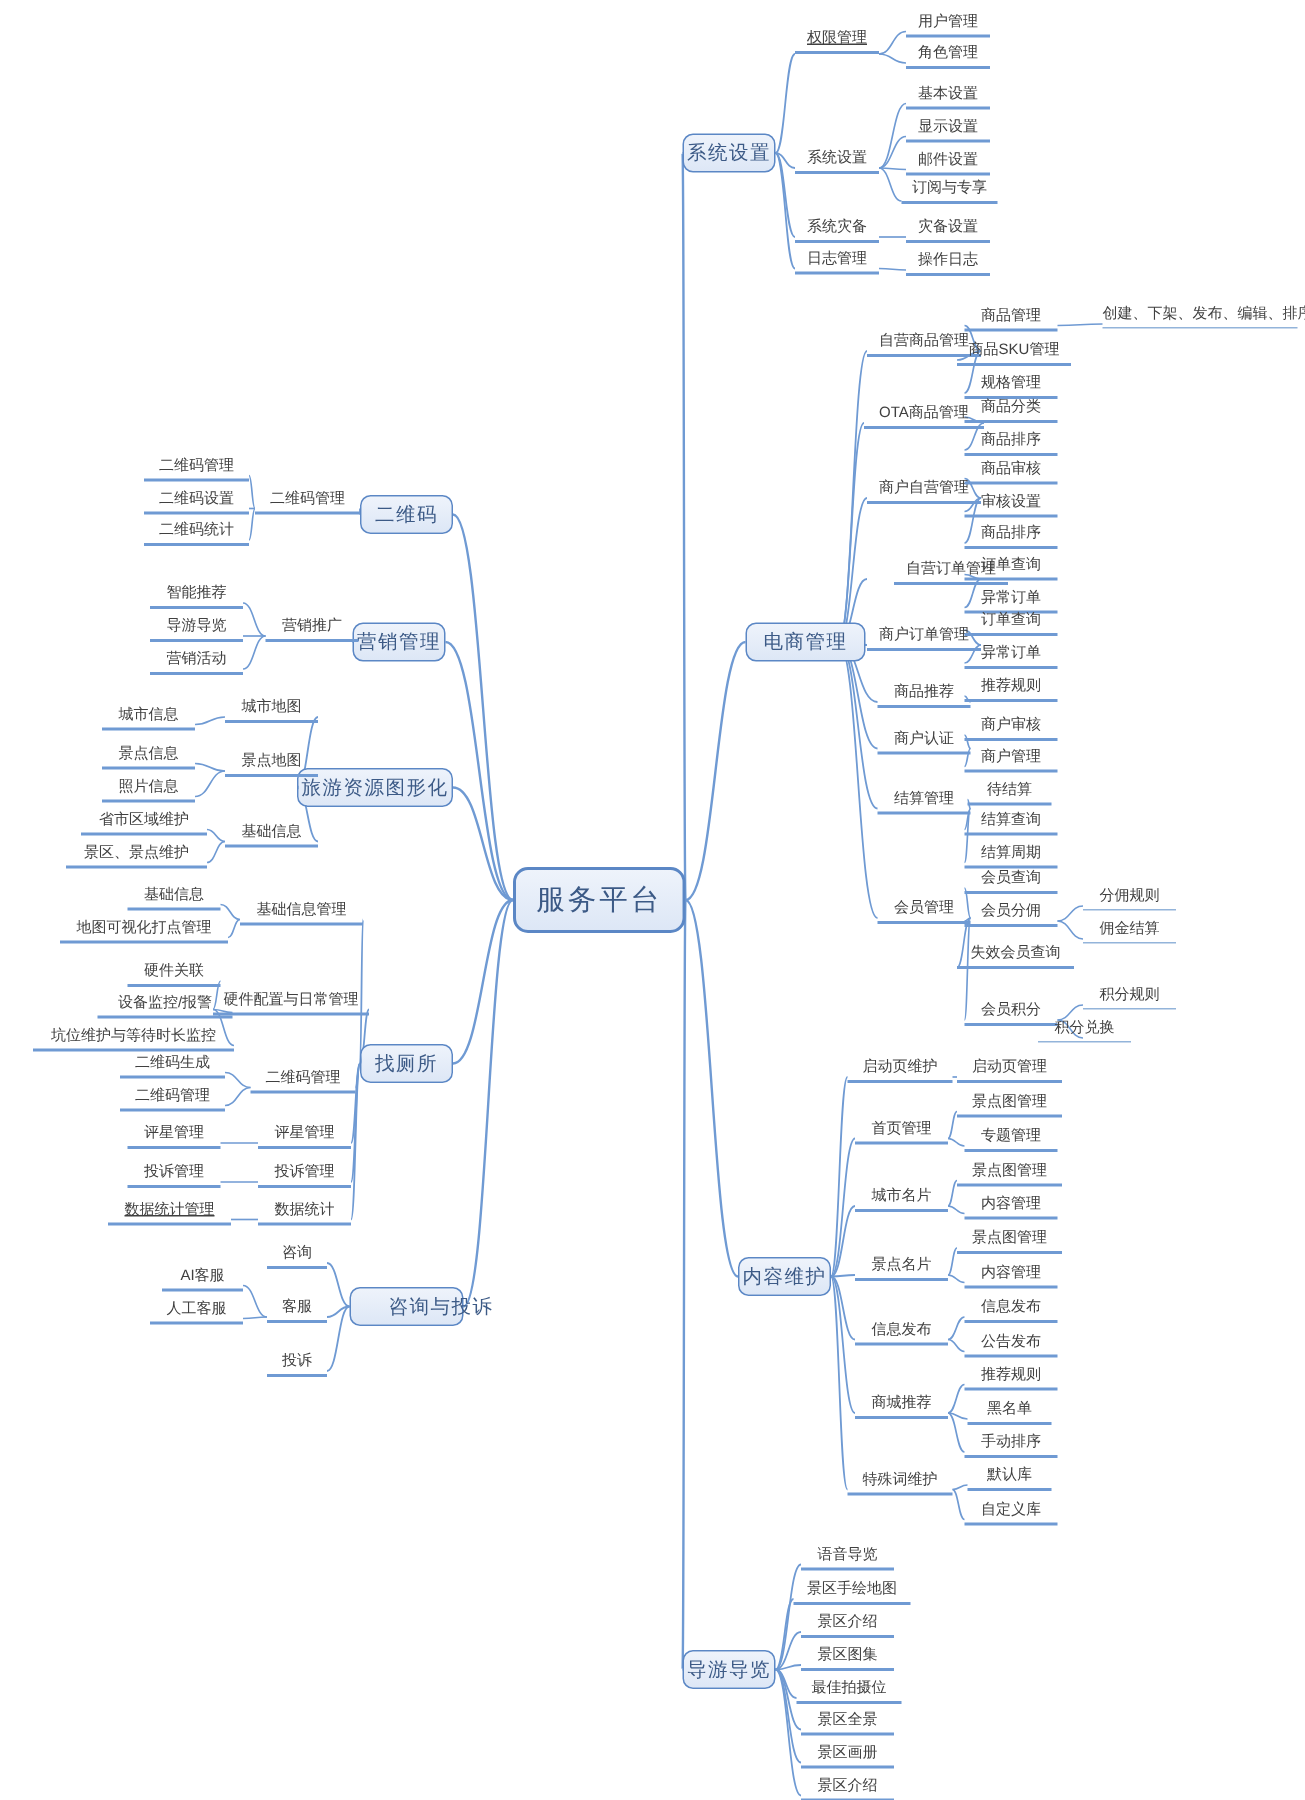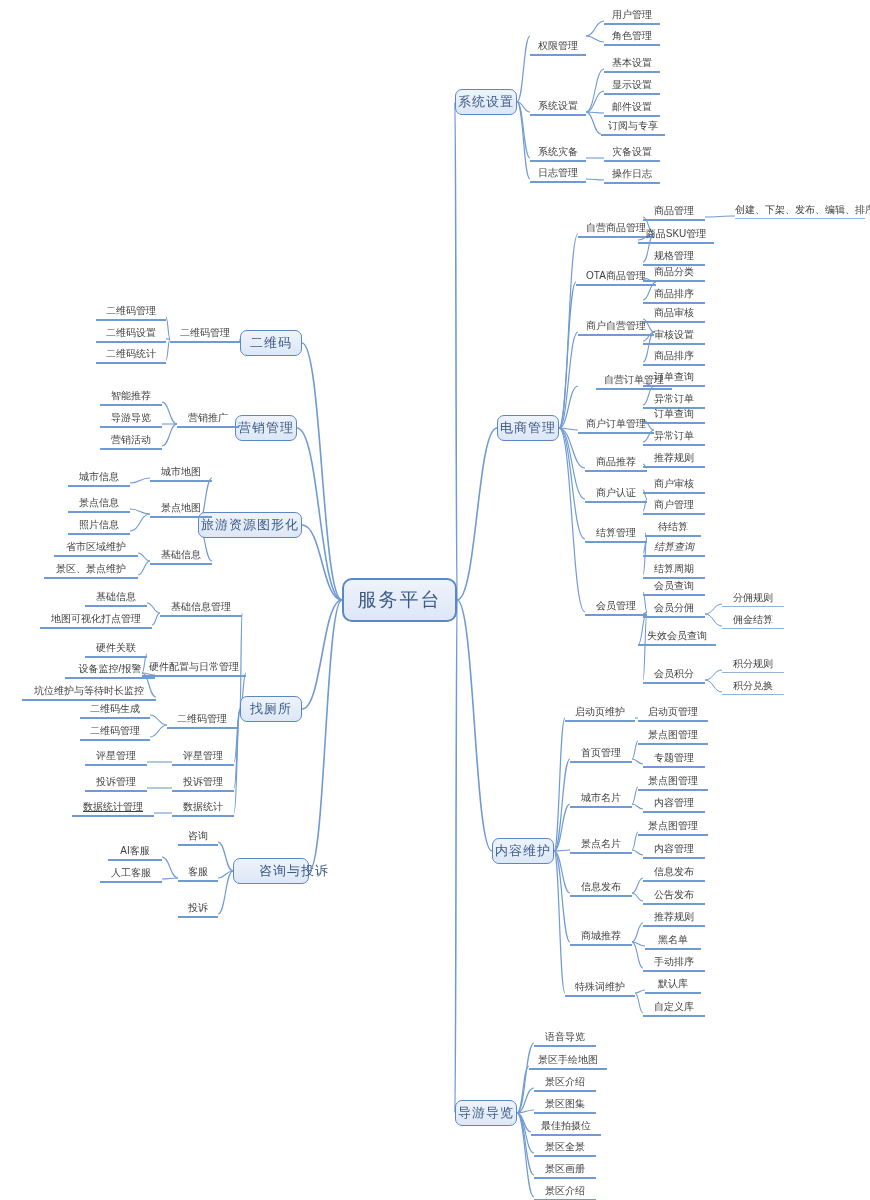--- a/index.html
+++ b/index.html
@@ -159,29 +159,29 @@
       <path d="M172,813 C163,813 163,813 154,813" fill="none" stroke="#6f9ad3" stroke-width="1.1"></path>
       <path d="M233,871 C225.5,871 225.5,842 218,842" fill="none" stroke="#6f9ad3" stroke-width="1.2"></path>
       <path d="M233,871 C225.5,871 225.5,878 218,878" fill="none" stroke="#6f9ad3" stroke-width="1.2"></path>
       <path d="M233,871 C225.5,871 225.5,914 218,914" fill="none" stroke="#6f9ad3" stroke-width="1.2"></path>
       <path d="M178,878 C170,878 170,857 162,857" fill="none" stroke="#6f9ad3" stroke-width="1.1"></path>
       <path d="M178,878 C170,878 170,879 162,879" fill="none" stroke="#6f9ad3" stroke-width="1.1"></path>
     </svg>
   <div id="nodes-layer">
       <div class="node boxnode root" style="left: 342px; top: 578px; width: 115px; height: 44px;">服务平台</div>
       <div class="node boxnode lvl1" style="left: 455px; top: 89px; width: 62px; height: 26px;">系统设置</div>
-      <div class="node boxnode lvl1" style="left: 497px; top: 415px; width: 62px; height: 26px;">电商管理</div>
+      <div class="node boxnode lvl1" style="left: 497px; top: 415px; width: 80px; height: 26px;">电商管理</div>
       <div class="node boxnode lvl1" style="left: 492px; top: 838px; width: 62px; height: 26px;">内容维护</div>
       <div class="node boxnode lvl1" style="left: 455px; top: 1100px; width: 62px; height: 26px;">导游导览</div>
       <div class="node boxnode lvl1" style="left: 240px; top: 330px; width: 62px; height: 26px;">二维码</div>
       <div class="node boxnode lvl1" style="left: 235px; top: 415px; width: 62px; height: 26px;">营销管理</div>
       <div class="node boxnode lvl1" style="left: 198px; top: 512px; width: 104px; height: 26px;">旅游资源图形化</div>
       <div class="node boxnode lvl1" style="left: 240px; top: 696px; width: 62px; height: 26px;">找厕所</div>
       <div class="node boxnode lvl1" style="left: 233px; top: 858px; width: 76px; height: 26px; padding-left: 46px;">咨询与投诉</div>
-      <div class="node leaf " style="left: 530px; top: 40px; width: 56px;">权限管理</div>
+      <div class="node leaf " style="left: 530px; top: 20px; width: 56px; text-decoration: underline;">权限管理</div>
       <div class="node leaf " style="left: 530px; top: 100px; width: 56px;">系统设置</div>
       <div class="node leaf " style="left: 530px; top: 146px; width: 56px;">系统灾备</div>
       <div class="node leaf " style="left: 530px; top: 167px; width: 56px;">日志管理</div>
       <div class="node leaf " style="left: 604px; top: 9px; width: 56px;">用户管理</div>
       <div class="node leaf " style="left: 604px; top: 30px; width: 56px;">角色管理</div>
       <div class="node leaf " style="left: 604px; top: 57px; width: 56px;">基本设置</div>
       <div class="node leaf " style="left: 604px; top: 79px; width: 56px;">显示设置</div>
       <div class="node leaf " style="left: 604px; top: 101px; width: 56px;">邮件设置</div>
       <div class="node leaf " style="left: 601px; top: 120px; width: 64px;">订阅与专享</div>
       <div class="node leaf " style="left: 604px; top: 146px; width: 56px;">灾备设置</div>
@@ -204,31 +204,31 @@
       <div class="node leaf " style="left: 643px; top: 329px; width: 62px;">审核设置</div>
       <div class="node leaf " style="left: 643px; top: 350px; width: 62px;">商品排序</div>
       <div class="node leaf " style="left: 643px; top: 371px; width: 62px;">订单查询</div>
       <div class="node leaf " style="left: 643px; top: 393px; width: 62px;">异常订单</div>
       <div class="node leaf " style="left: 643px; top: 408px; width: 62px;">订单查询</div>
       <div class="node leaf " style="left: 643px; top: 430px; width: 62px;">异常订单</div>
       <div class="node leaf " style="left: 643px; top: 452px; width: 62px;">推荐规则</div>
       <div class="node leaf " style="left: 643px; top: 478px; width: 62px;">商户审核</div>
       <div class="node leaf " style="left: 643px; top: 499px; width: 62px;">商户管理</div>
       <div class="node leaf " style="left: 645px; top: 521px; width: 56px;">待结算</div>
-      <div class="node leaf " style="left: 643px; top: 541px; width: 62px; font-style: italic;">结算查询</div>
+      <div class="node leaf " style="left: 643px; top: 541px; width: 62px;">结算查询</div>
       <div class="node leaf " style="left: 643px; top: 563px; width: 62px;">结算周期</div>
       <div class="node leaf " style="left: 643px; top: 580px; width: 62px;">会员查询</div>
       <div class="node leaf " style="left: 643px; top: 602px; width: 62px;">会员分佣</div>
       <div class="node leaf " style="left: 638px; top: 630px; width: 78px;">失效会员查询</div>
       <div class="node leaf " style="left: 643px; top: 668px; width: 62px;">会员积分</div>
       <div class="node leaf thin" style="left: 735px; top: 204px; width: 130px;">创建、下架、发布、编辑、排序</div>
       <div class="node leaf thin" style="left: 722px; top: 592px; width: 62px;">分佣规则</div>
       <div class="node leaf thin" style="left: 722px; top: 614px; width: 62px;">佣金结算</div>
       <div class="node leaf thin" style="left: 722px; top: 658px; width: 62px;">积分规则</div>
-      <div class="node leaf thin" style="left: 722px; top: 680px; width: 62px;">积分兑换</div>
+      <div class="node leaf thin" style="left: 692px; top: 680px; width: 62px;">积分兑换</div>
       <div class="node leaf " style="left: 565px; top: 706px; width: 70px;">启动页维护</div>
       <div class="node leaf " style="left: 570px; top: 747px; width: 62px;">首页管理</div>
       <div class="node leaf " style="left: 570px; top: 792px; width: 62px;">城市名片</div>
       <div class="node leaf " style="left: 570px; top: 838px; width: 62px;">景点名片</div>
       <div class="node leaf " style="left: 570px; top: 881px; width: 62px;">信息发布</div>
       <div class="node leaf " style="left: 570px; top: 930px; width: 62px;">商城推荐</div>
       <div class="node leaf " style="left: 565px; top: 981px; width: 70px;">特殊词维护</div>
       <div class="node leaf " style="left: 638px; top: 706px; width: 70px;">启动页管理</div>
       <div class="node leaf " style="left: 638px; top: 729px; width: 70px;">景点图管理</div>
       <div class="node leaf " style="left: 643px; top: 752px; width: 62px;">专题管理</div>

